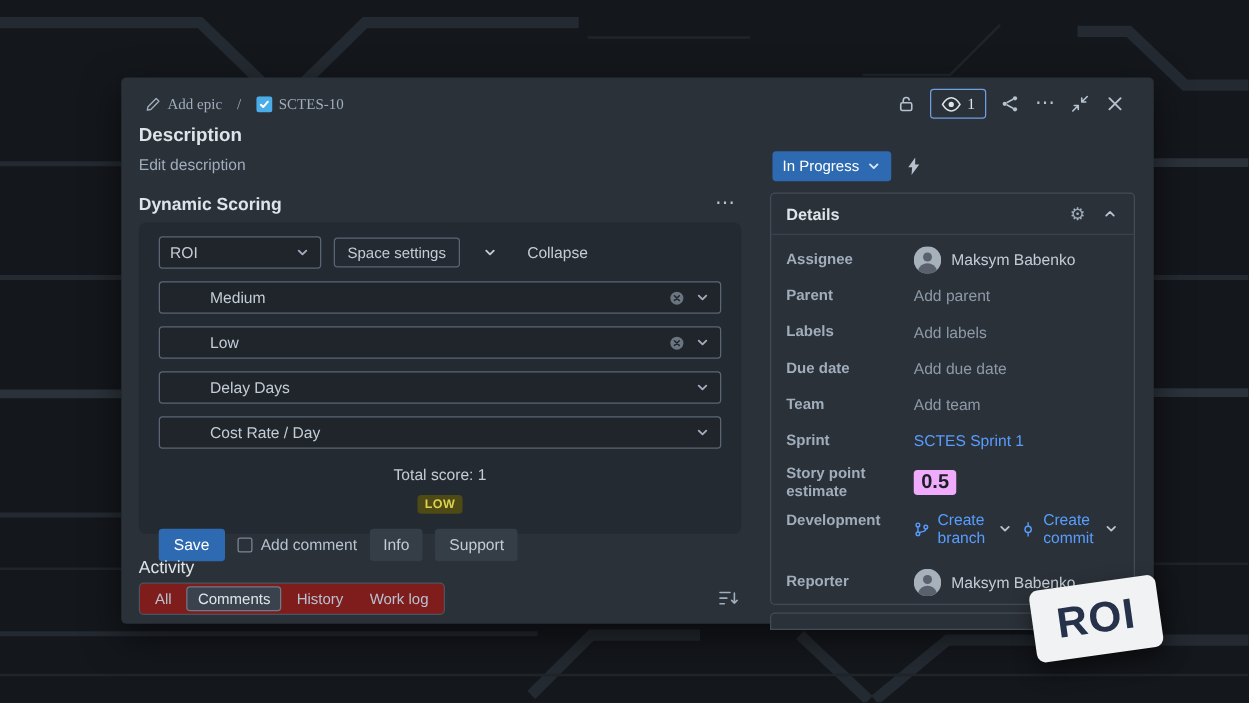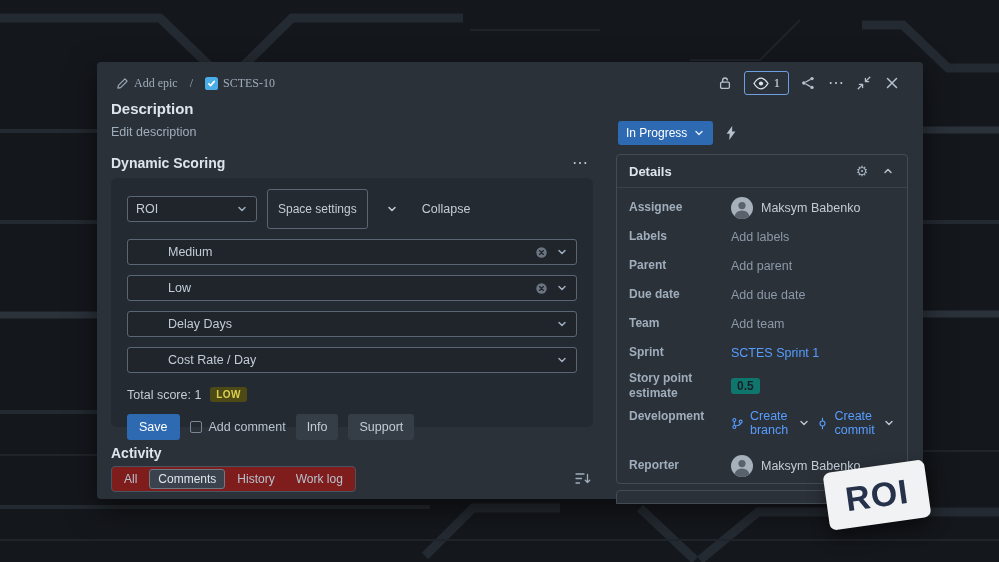--- a/index.html
+++ b/index.html
@@ -39,53 +39,53 @@
   .scoring-title{position:absolute;left:14px;top:93px;font-size:14px;font-weight:700;color:#dee4ea;}
   .scoring-more{position:absolute;left:470px;top:90px;width:26px;height:22px;display:flex;align-items:center;justify-content:center;color:#b6c2cf;}
 
   .scoring-panel{position:absolute;left:14px;top:116px;width:482px;height:249px;background:#242a31;border-radius:6px;padding:11px 16px;}
   .top-row{display:flex;align-items:center;gap:10px;}
   .select{display:flex;align-items:center;height:26px;background:#20252b;border:1px solid #5b6674;border-radius:3px;
           padding:0 8px;color:#c3ccd6;font-size:12.5px;}
   .select .chev{margin-left:auto;color:#9fadbc;display:flex;}
   .roi{width:130px;}
   .wide{width:100%;margin-top:10px;padding-left:40px;}
-  .chip{height:40px;padding:0 10px;border:1px solid #5b6674;border-radius:3px;color:#c3ccd6;font-size:12px;display:flex;align-items:center;}
+  .chip{height:24px;padding:0 10px;border:1px solid #5b6674;border-radius:3px;color:#c3ccd6;font-size:12px;display:flex;align-items:center;}
   .collapse-btn{display:flex;align-items:center;gap:24px;color:#c3ccd6;font-size:12.5px;margin-left:8px;}
   .right-icons{margin-left:auto;display:flex;align-items:center;gap:8px;color:#9fadbc;}
 
-  .total-row{margin-top:14px;display:flex;align-items:center;gap:9px;font-size:12.5px;color:#c3ccd6;}
+  .total-row{margin-top:14px;display:flex;align-items:center;gap:9px;font-size:12.5px;color:#c3ccd6;flex-direction:column;}
   .low-badge{background:#4e4a15;color:#ddd04f;font-size:10px;font-weight:700;padding:2px 6px;border-radius:3px;letter-spacing:.4px;}
 
   .actions-row{margin-top:12px;display:flex;align-items:center;gap:10px;}
   .save-btn{background:#2e6ab1;color:#fff;font-size:12.5px;height:26px;padding:0 12px;border-radius:3px;}
   .chk{display:flex;align-items:center;gap:7px;color:#b6c2cf;font-size:12.5px;}
   .chk .box{width:12px;height:12px;border:1.5px solid #7b8794;border-radius:2px;flex:none;}
   .subtle-btn{background:#353d46;color:#c3ccd6;font-size:12.5px;height:26px;padding:0 11px;border-radius:3px;}
 
-  .activity-title{position:absolute;left:14px;top:383px;font-size:14px;font-weight:700;color:#dee4ea;}
+  .activity-title{position:absolute;left:14px;top:383px;font-size:14px;font-weight:400;color:#dee4ea;}
   .activity-tabs{position:absolute;left:14px;top:404px;display:inline-flex;align-items:center;gap:3px;
                  border:1px solid #4a545f;border-radius:4px;padding:2px 3px;background:#7f1d1d;}
   .tab{font-size:12px;color:#b6c2cf;padding:2px 8px;border:1px solid transparent;border-radius:3px;white-space:nowrap;}
   .tab.selected{background:#3a434d;border-color:#6d7a88;color:#dee4ea;}
   .sort-btn{position:absolute;left:474px;top:406px;width:24px;height:20px;display:flex;align-items:center;justify-content:center;color:#9fadbc;}
 
   .details-card{position:absolute;left:519px;top:92px;width:292px;height:330px;border:1px solid #424c57;
                 border-radius:4px;background:#2b3138;overflow:hidden;}
   .details-header{height:33px;display:flex;align-items:center;padding:0 8px 0 12px;border-bottom:1px solid #3a434d;gap:4px;}
   .d-title{font-size:13px;font-weight:700;color:#dee4ea;}
   .details-body{padding:5px 12px 0;}
   .drow{display:flex;align-items:center;min-height:29px;}
   .dlabel{width:102px;flex:none;font-size:12px;font-weight:600;color:#9fadbc;line-height:1.25;}
   .dvalue{display:flex;align-items:center;gap:8px;font-size:12.5px;color:#c3ccd6;}
   .placeholder{color:#8c99a8;}
   .link{color:#579dff;}
   .avatar{width:22px;height:22px;border-radius:50%;overflow:hidden;display:block;flex:none;}
   .sp{min-height:38px;}
-  .sp-badge{background:#0f766e;color:#1a1f24;font-size:12px;font-weight:700;padding:1px 6px;border-radius:3px;}
+  .sp-badge{background:#f0abfc;color:#1a1f24;font-size:16px;font-weight:700;padding:1px 6px;border-radius:3px;}
   .dev{min-height:46px;align-items:flex-start;padding-top:4px;}
   .dev-col{flex:1;display:flex;flex-direction:row;gap:5px;}
   .dev-row{display:flex;align-items:center;width:100%;}
   .dev-row .dvalue{gap:6px;}
 
   .details-stub{position:absolute;left:519px;top:428px;width:292px;height:14px;border:1px solid #424c57;
                 border-radius:4px 4px 0 0;background:#2b3138;}
 
   .sticker{position:absolute;left:826px;top:466px;width:102px;height:58px;background:#f1f2f3;border-radius:7px;
            display:flex;align-items:center;justify-content:center;transform:rotate(-8deg);
@@ -359,27 +359,27 @@
                   <rect width="22" height="22" fill="#a7b1bc"></rect>
                   <circle cx="11" cy="8.6" r="3.6" fill="#59626c"></circle>
                   <path d="M3.4 19.6a7.8 7.8 0 0 1 15.2 0V22H3.4z" fill="#59626c"></path>
                 </svg>
             </span>
             <span>Maksym Babenko</span>
           </button>
         </div>
 
         <div class="drow">
+          <span class="dlabel">Parent</span>
+          <button class="dvalue placeholder">Add parent</button>
+        </div>
+
+        <div class="drow">
           <span class="dlabel">Labels</span>
           <button class="dvalue placeholder">Add labels</button>
-        </div>
-
-        <div class="drow">
-          <span class="dlabel">Parent</span>
-          <button class="dvalue placeholder">Add parent</button>
         </div>
 
         <div class="drow">
           <span class="dlabel">Due date</span>
           <button class="dvalue placeholder">Add due date</button>
         </div>
 
         <div class="drow">
           <span class="dlabel">Team</span>
           <button class="dvalue placeholder">Add team</button>

